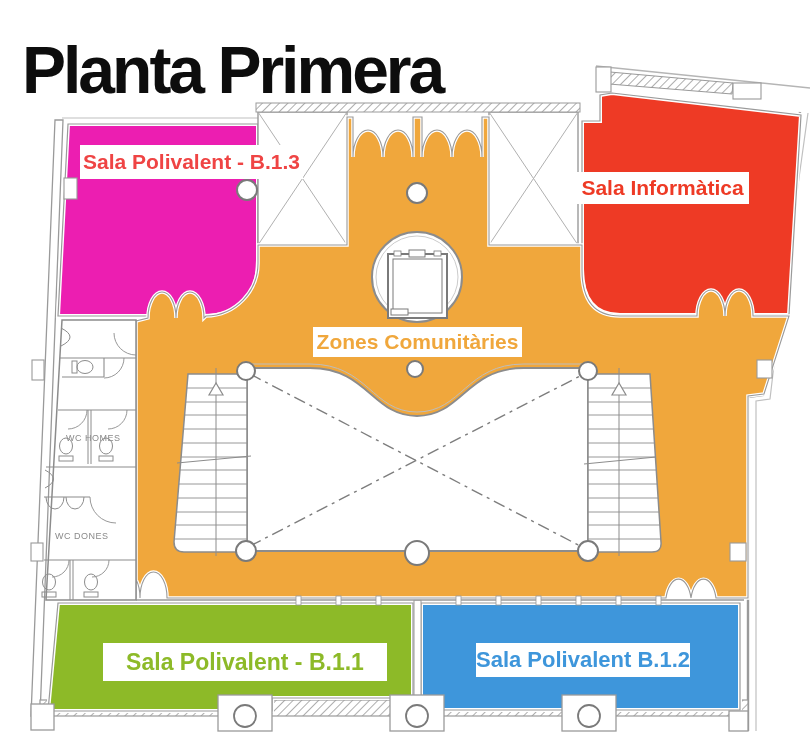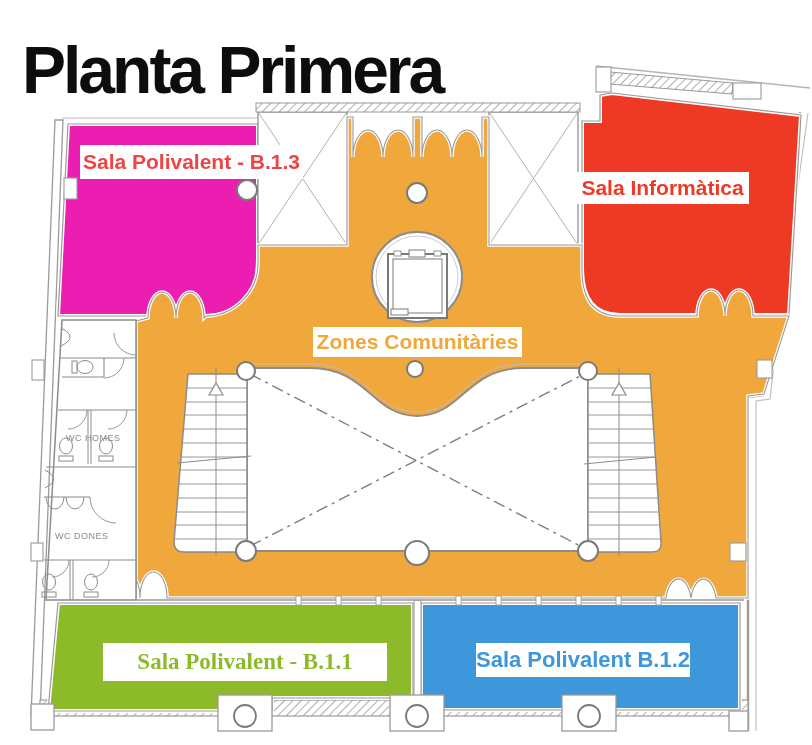--- a/index.html
+++ b/index.html
@@ -271,21 +271,21 @@
 </svg>
 
 <div class="page-title">Planta Primera</div>
 
 <div class="zone-label lbl-b13" style="color: #ef4444;">Sala Polivalent - B.1.3</div>
 
 <div class="zone-label lbl-com" style="color: rgb(240, 167, 60);">Zones Comunitàries</div>
 
 <div class="zone-label lbl-inf" style="color: rgb(238, 58, 37);">Sala Informàtica</div>
 
-<div class="zone-label lbl-b11" style="color: rgb(141, 186, 40); font-family: Liberation Serif, serif;">Sala Polivalent - B.1.1</div>
+<div class="zone-label lbl-b11" style="color: rgb(141, 186, 40);">Sala Polivalent - B.1.1</div>
 
 <div class="zone-label lbl-b12" style="color: rgb(62, 150, 219);">Sala Polivalent B.1.2</div>
 
 <div class="wc-label wc-homes">WC HOMES</div>
 
 <div class="wc-label wc-dones">WC DONES</div>
 
 </div>
 
 </body></html>

